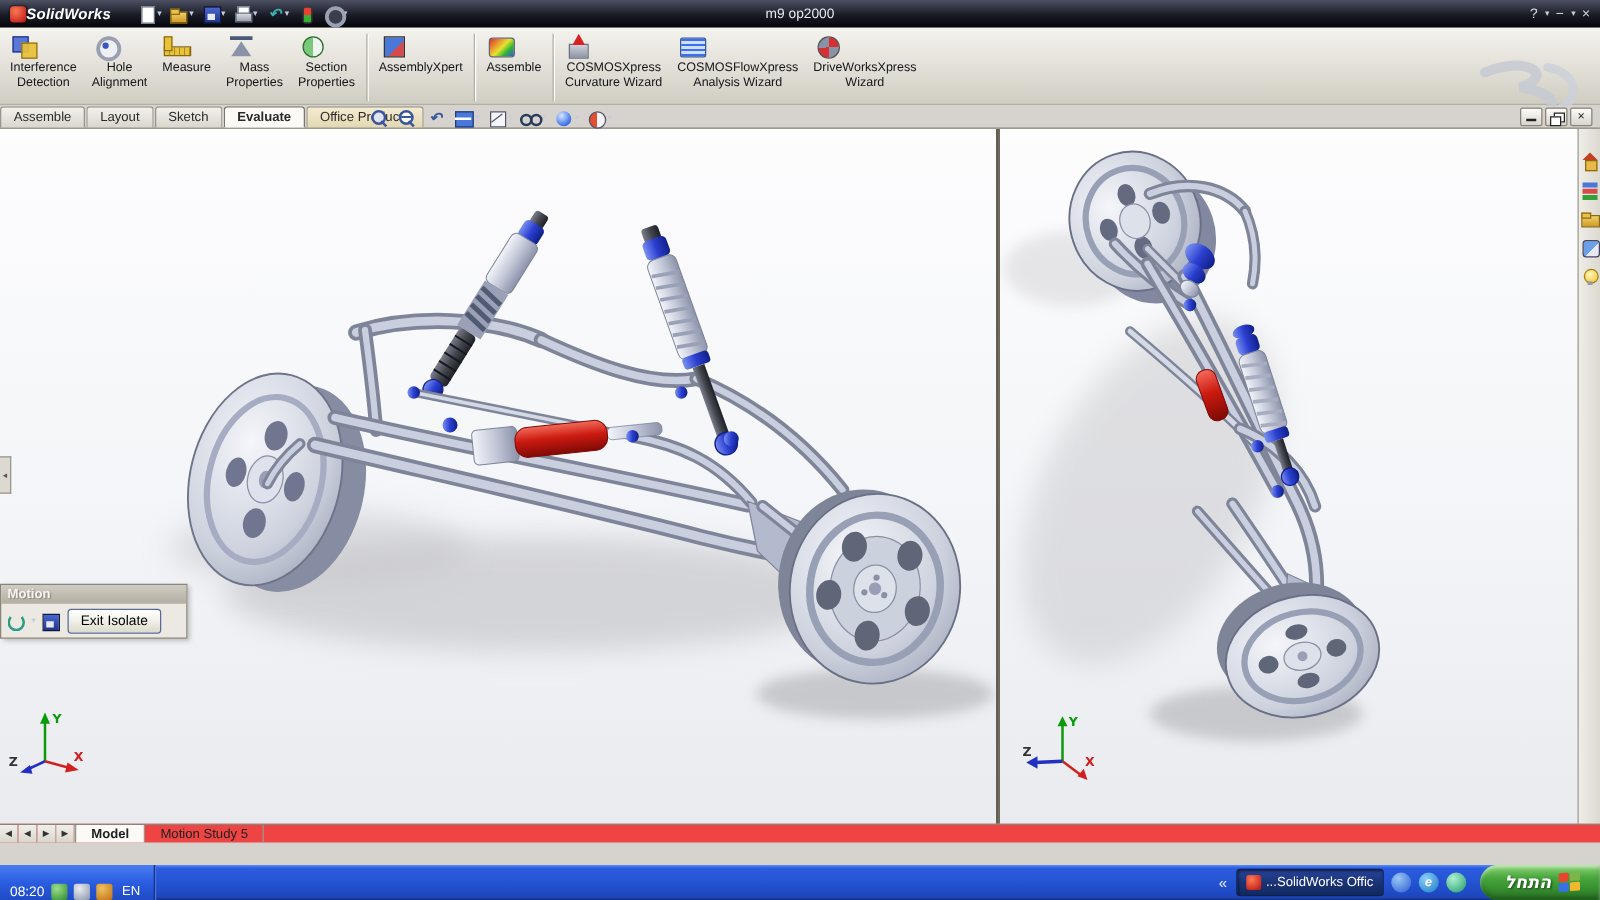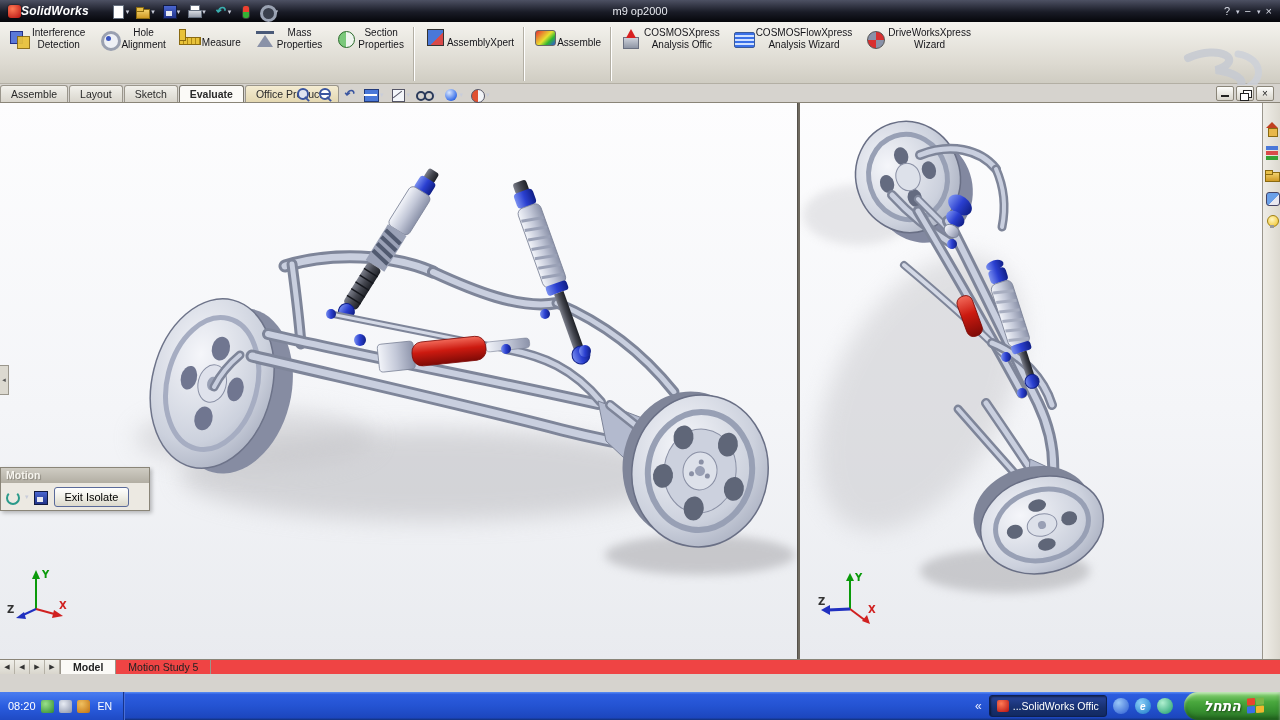--- a/index.html
+++ b/index.html
@@ -24,21 +24,21 @@
 .ti-print::after{content:"";position:absolute;left:1px;top:5px;width:12px;height:6px;background:linear-gradient(#d8dbe2,#9aa0ad);border:1px solid #66707f}
 .ti-undo{color:#3ab0b0;font-size:12px;line-height:13px;text-align:center;font-weight:bold}
 .ti-rebuild::before{content:"";position:absolute;left:4px;top:0;width:6px;height:12px;border-radius:3px;background:linear-gradient(#ee4030 0 50%,#35b035 50%);border:1px solid #3a3a3a}
 .ti-opts::before{content:"";position:absolute;left:1px;top:0;width:11px;height:11px;border-radius:50%;border:3px solid #9aa2b2;background:#3a3f4c}
 .tb-doctitle{position:absolute;left:50%;transform:translateX(-50%);color:#e8eaf0;font-size:11px}
 .tb-right{margin-left:auto;display:flex;align-items:center;gap:5px;padding-right:8px;color:#d8dbe4}
 .tb-right .glyph{font-size:11px;line-height:1;cursor:default}
 
 
 #ribbon{position:absolute;left:0;top:22px;width:100%;height:62px;background:linear-gradient(#f4f3ee,#dcd9d0 70%,#cfccc2);border-bottom:1px solid #b3afa4;display:flex;align-items:flex-start;padding:3px 2px 0 2px;z-index:20}
-.rb{display:flex;flex-direction:row;align-items:flex-end;padding:2px 6px;border-radius:3px;cursor:default}
+.rb{display:flex;flex-direction:column;align-items:flex-start;padding:2px 6px;border-radius:3px;cursor:default}
 .rbi{width:24px;height:20px;position:relative;margin-bottom:2px}
 .rb-lbl{font-size:10px;line-height:1.2;text-align:center;white-space:pre-line;color:#15151a}
 .rsep{width:1px;align-self:stretch;background:#b3afa4;margin:2px 3px;box-shadow:1px 0 0 #fff}
 .i-interf::before{content:"";position:absolute;left:2px;top:2px;width:11px;height:11px;background:#5a78d8;border:1px solid #22308a}
 .i-interf::after{content:"";position:absolute;left:9px;top:7px;width:11px;height:11px;background:#e8c23a;border:1px solid #8a6a10;opacity:.93}
 .i-hole::before{content:"";position:absolute;left:4px;top:2px;width:14px;height:14px;border-radius:50%;border:3px solid #9aa0b0;background:#eef0f5}
 .i-hole::after{content:"";position:absolute;left:9px;top:7px;width:5px;height:5px;border-radius:50%;background:#3a55c0}
 .i-measure::before{content:"";position:absolute;left:1px;top:10px;width:20px;height:6px;background:repeating-linear-gradient(90deg,#e8c23a 0 3px,#b08a14 3px 4px);border:1px solid #8a6a10}
 .i-measure::after{content:"";position:absolute;left:1px;top:2px;width:5px;height:10px;background:#e8c23a;border:1px solid #8a6a10}
 .i-mass::before{content:"";position:absolute;left:4px;top:6px;width:0;height:0;border-left:8px solid transparent;border-right:8px solid transparent;border-bottom:12px solid #8a92a8}
@@ -119,21 +119,21 @@
 .dtab.active{background:#fbfaf7;font-weight:bold;border-left:1px solid #9a968c}
 
 
 #statusbar{position:absolute;left:0;top:674px;width:100%;height:18px;background:#d6d3ce;border-top:1px solid #fff;display:flex;align-items:center;font-size:11px;color:#111}
 #sb-product{padding:0 6px}
 .sb-cell{height:16px;display:flex;align-items:center;padding:0 8px;border:1px solid;border-color:#8a8578 #fff #fff #8a8578;margin-left:2px}
 .sb-green{width:0;height:0;border-top:5px solid transparent;border-bottom:5px solid transparent;border-right:9px solid #3a9a2a;margin:0 8px 0 6px}
 
 
 #taskbar{position:absolute;left:0;top:692px;width:100%;height:28px;background:linear-gradient(#5a8ef5 0%,#2c5cdf 9%,#2453d2 50%,#1c46bd 92%,#123079 100%);display:flex;align-items:center;color:#fff}
-.tray{height:100%;display:flex;align-items:center;gap:5px;padding:0 8px;background:linear-gradient(#4a7df0 0%,#2a5de0 50%,#1f4ac4 100%);border-right:1px solid #16348c;box-shadow:1px 0 0 #4a6fd8}
+.tray{height:100%;display:flex;align-items:flex-end;gap:5px;padding:0 8px;background:linear-gradient(#4a7df0 0%,#2a5de0 50%,#1f4ac4 100%);border-right:1px solid #16348c;box-shadow:1px 0 0 #4a6fd8}
 .clock{font-size:11px}
 .tricon{width:13px;height:13px;border-radius:2px;display:inline-block}
 .t1{background:radial-gradient(circle at 35% 30%,#9ae08a,#2f8a2f)}
 .t2{background:radial-gradient(circle at 35% 30%,#e8ecf4,#8a92a8)}
 .t3{background:radial-gradient(circle at 35% 30%,#f0c060,#c07010)}
 .lang{font-size:10.5px;font-weight:normal;padding:1px 3px}
 .tb-spacer{flex:1}
 .overflow{font-size:12px;margin:0 4px;color:#e8ecff}
 .taskbtn{height:22px;display:flex;align-items:center;gap:4px;padding:0 7px;margin:0 3px;background:linear-gradient(#28449a,#17306f 60%,#122a62);border:1px solid #0e2050;border-radius:3px;font-size:10.5px;box-shadow:inset 1px 1px 2px rgba(0,0,0,.5);max-width:120px;white-space:nowrap}
 .taskbtn .tb-ic{width:12px;height:12px;border-radius:2px;background:radial-gradient(circle at 35% 30%,#ff7a55,#b50f0f);flex:none}
@@ -267,21 +267,21 @@
       </div>
     <div class="rsep"></div>
     <div class="rb">
         <span class="rbi i-curv"></span>
         <span class="rb-lbl">Assemble</span>
       </div>
     <div class="rsep"></div>
     <div class="rb">
         <span class="rbi i-cosmos"></span>
         <span class="rb-lbl">COSMOSXpress
-Analysis Offic</span>
+Curvature Wizard</span>
       </div>
     <div class="rb">
         <span class="rbi i-flow"></span>
         <span class="rb-lbl">COSMOSFlowXpress
 Analysis Wizard</span>
       </div>
     <div class="rb">
         <span class="rbi i-dw"></span>
         <span class="rb-lbl">DriveWorksXpress
 Wizard</span>

